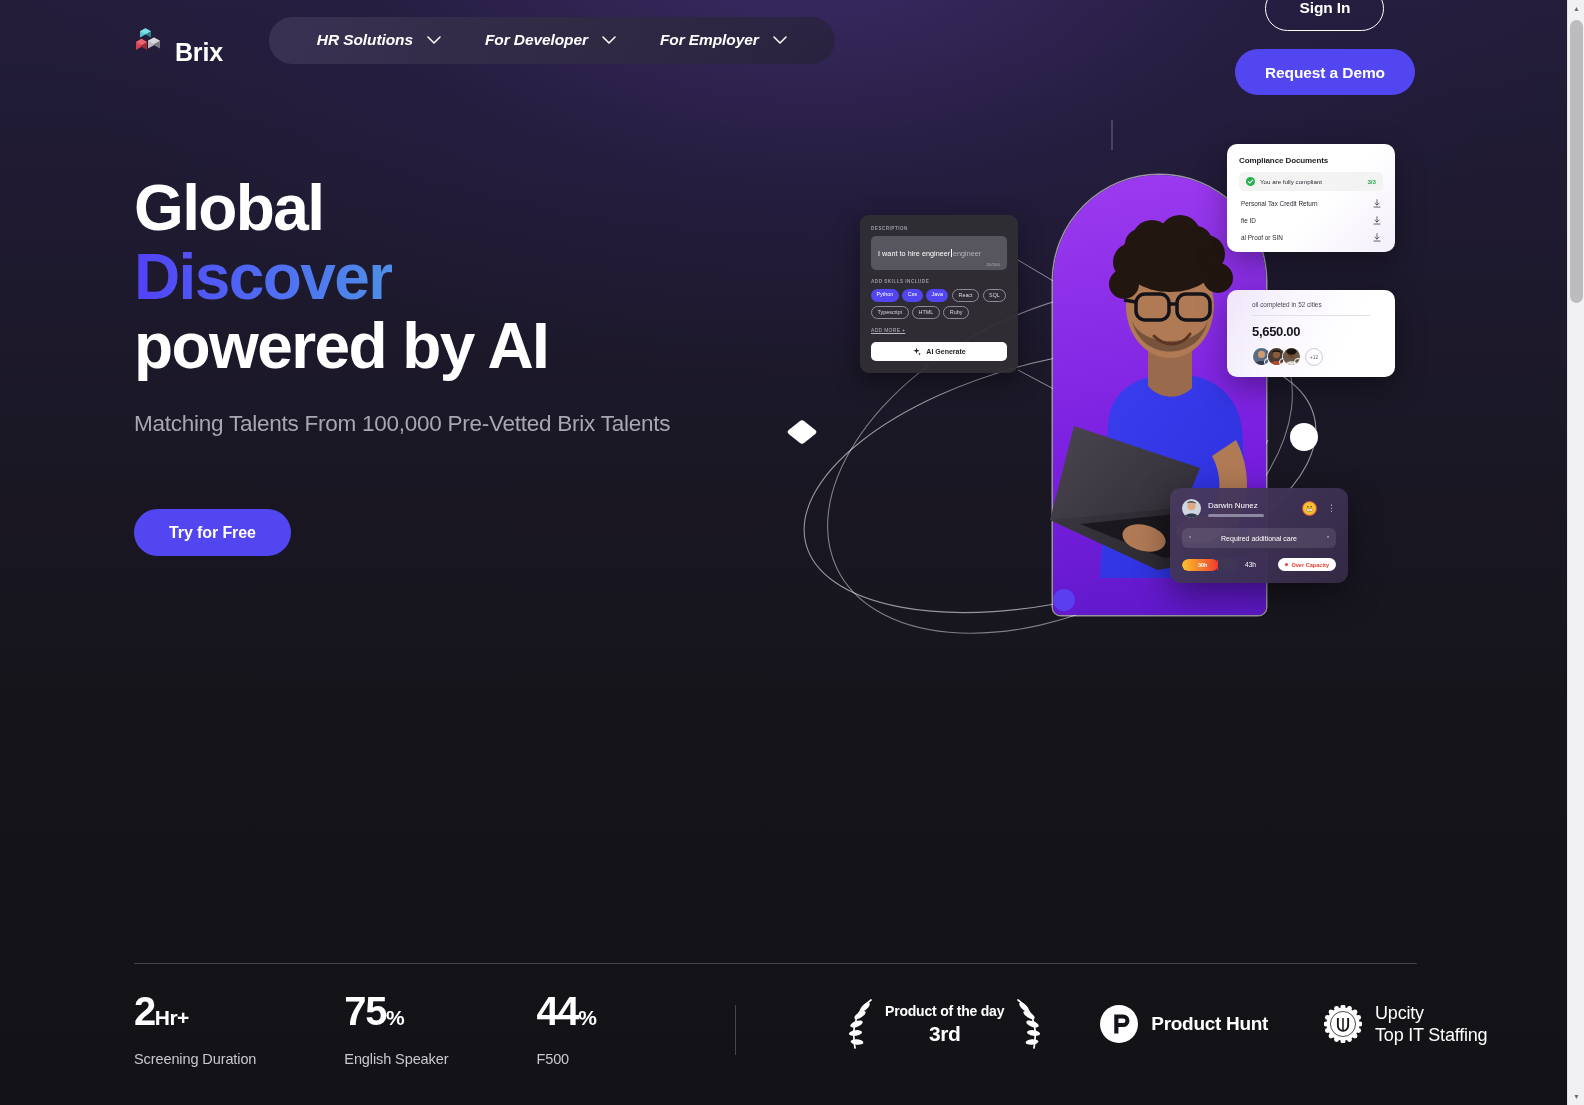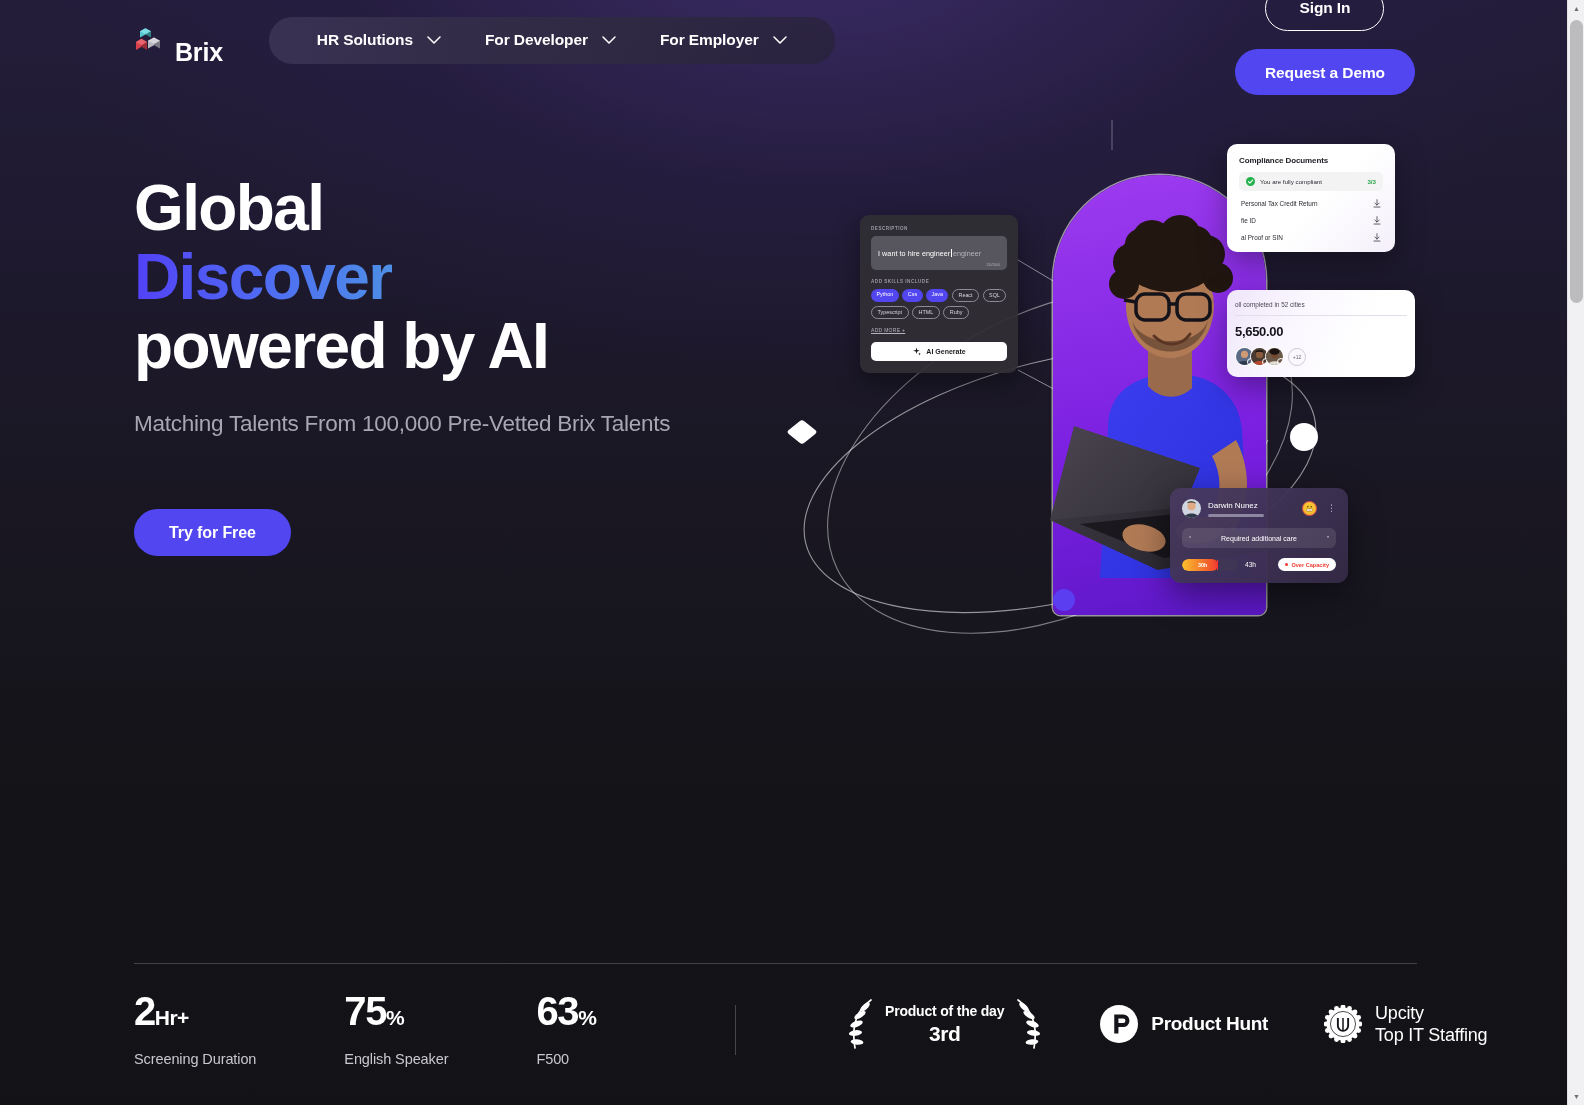--- a/index.html
+++ b/index.html
@@ -78,20 +78,21 @@
   }
 
   .nav-pill {
     margin-left: 46px;
     height: 47px;
     border-radius: 24px;
     background: linear-gradient(90deg, rgba(59,51,84,0.92) 0%, rgba(48,43,66,0.85) 55%, rgba(36,33,46,0.55) 100%);
     display: flex;
     padding: 0 26px;
     gap: 0px;
+    font-style: italic;
   }
   .nav-item {
     display: flex;
     align-items: center;
     gap: 14px;
     padding: 0 22px;
     height: 47px;
     cursor: pointer;
     white-space: nowrap;
   }
@@ -330,24 +331,24 @@
     display: flex; align-items: center;
     padding: 8px 2px 0;
   }
   .doc-row .txt { font-size: 6.4px; color: #2b2930; flex: 1; }
   .doc-row .dl { color: #3a3840; }
 
   
   .card-payroll {
     position: absolute;
     left: 467px; top: 180px;
-    width: 188px;
+    width: 168px;
     background: linear-gradient(115deg, #efe6fb 0%, #faf7fe 35%, #ffffff 70%, #ffffff 100%);
     border-radius: 10px;
-    padding: 11px 8px 11px;
+    padding: 11px 25px 11px;
     z-index: 16;
     box-shadow: 0 10px 30px rgba(0,0,0,0.35);
   }
   .payroll-top {
     font-size: 6.4px; color: #4a4852;
     padding-bottom: 7px;
     border-bottom: 0.7px solid #e2dfe8;
   }
   .payroll-amt {
     margin-top: 8px;
@@ -784,21 +785,21 @@
   <div class="stats">
     <div class="stat">
       <div class="stat-value"><span>2</span><span class="unit">Hr+</span></div>
       <div class="stat-label">Screening Duration</div>
     </div>
     <div class="stat">
       <div class="stat-value"><span>75</span><span class="unit">%</span></div>
       <div class="stat-label">English Speaker</div>
     </div>
     <div class="stat">
-      <div class="stat-value"><span>63</span><span class="unit">%</span></div>
+      <div class="stat-value"><span>44</span><span class="unit">%</span></div>
       <div class="stat-label">F500</div>
     </div>
   </div>
 
   <div class="v-sep"></div>
 
   <div class="awards">
 
     <div class="award potd">
       <svg width="36" height="56" viewBox="0 0 36 56">

